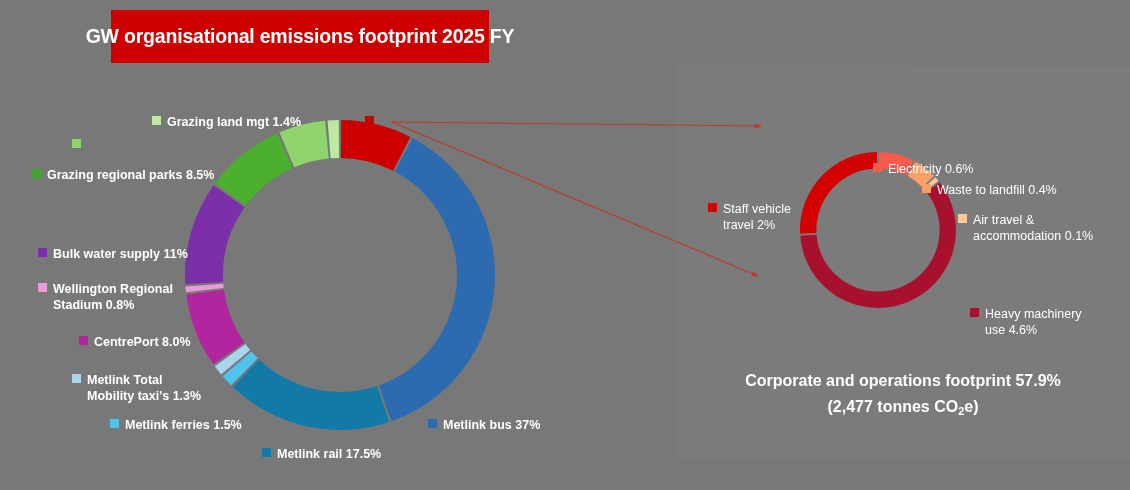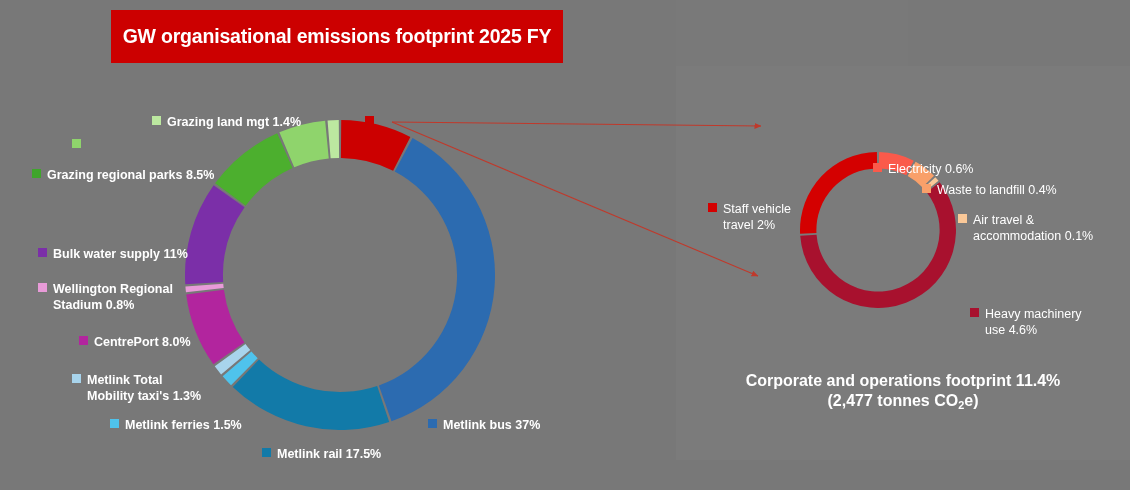--- a/index.html
+++ b/index.html
@@ -18,21 +18,21 @@
     pointer-events:none;
   }
   #bg-panel-right2{
     position:absolute;left:676px;top:0px;width:232px;height:66px;
     background:rgba(255,255,255,0.012);
     pointer-events:none;
   }
 
   
   #title-banner{
-    position:absolute;left:111px;top:10px;width:452px;height:53px;
+    position:absolute;left:111px;top:10px;width:378px;height:53px;
     background:#CC0000;
     display:flex;flex-direction:column;align-items:center;justify-content:center;
     color:#ffffff;
     box-sizing:border-box;
   }
   #title-banner .l1{
     font-size:19.5px;font-weight:bold;letter-spacing:-0.2px;line-height:23px;
     white-space:nowrap;
   }
   #title-banner .l2{
@@ -85,21 +85,21 @@
   #lg-staffvehicle .line2{padding-left:15px;}
   #lg-heavymach         {left:970px;top:263px;}
   #lg-heavymach .line2  {padding-left:15px;}
 
   
   #right-caption{
     position:absolute;left:676px;top:370px;width:454px;
     text-align:center;color:#ffffff;font-weight:bold;
   }
   #right-caption .c1{font-size:16px;line-height:22px;white-space:nowrap;}
-  #right-caption .c2{font-size:16px;line-height:18px;white-space:nowrap;}
+  #right-caption .c2{font-size:16px;line-height:30px;white-space:nowrap;}
 
   
   #connectors{position:absolute;left:0;top:0;width:1130px;height:490px;pointer-events:none;}
 </style>
 </head>
 <body>
 
 <div id="bg-panel-right"></div>
 <div id="bg-panel-right2"></div>
 
@@ -210,15 +210,15 @@
   <span class="sw" style="background:#D40000"></span><span class="txt">Staff vehicle</span>
   <span class="line2">travel 2%</span>
 </div>
 
 <div class="lbl plain two" id="lg-heavymach">
   <span class="sw" style="background:#A8112E"></span><span class="txt">Heavy machinery</span>
   <span class="line2">use 4.6%</span>
 </div>
 
 <div id="right-caption">
-  <div class="c1">Corporate and operations footprint 11.4%</div>
+  <div class="c1">Corporate and operations footprint 57.9%</div>
   <div class="c2"><span>(2,477 tonnes CO</span><sub>2</sub><span>e)</span></div>
 </div>
 
 </body></html>

